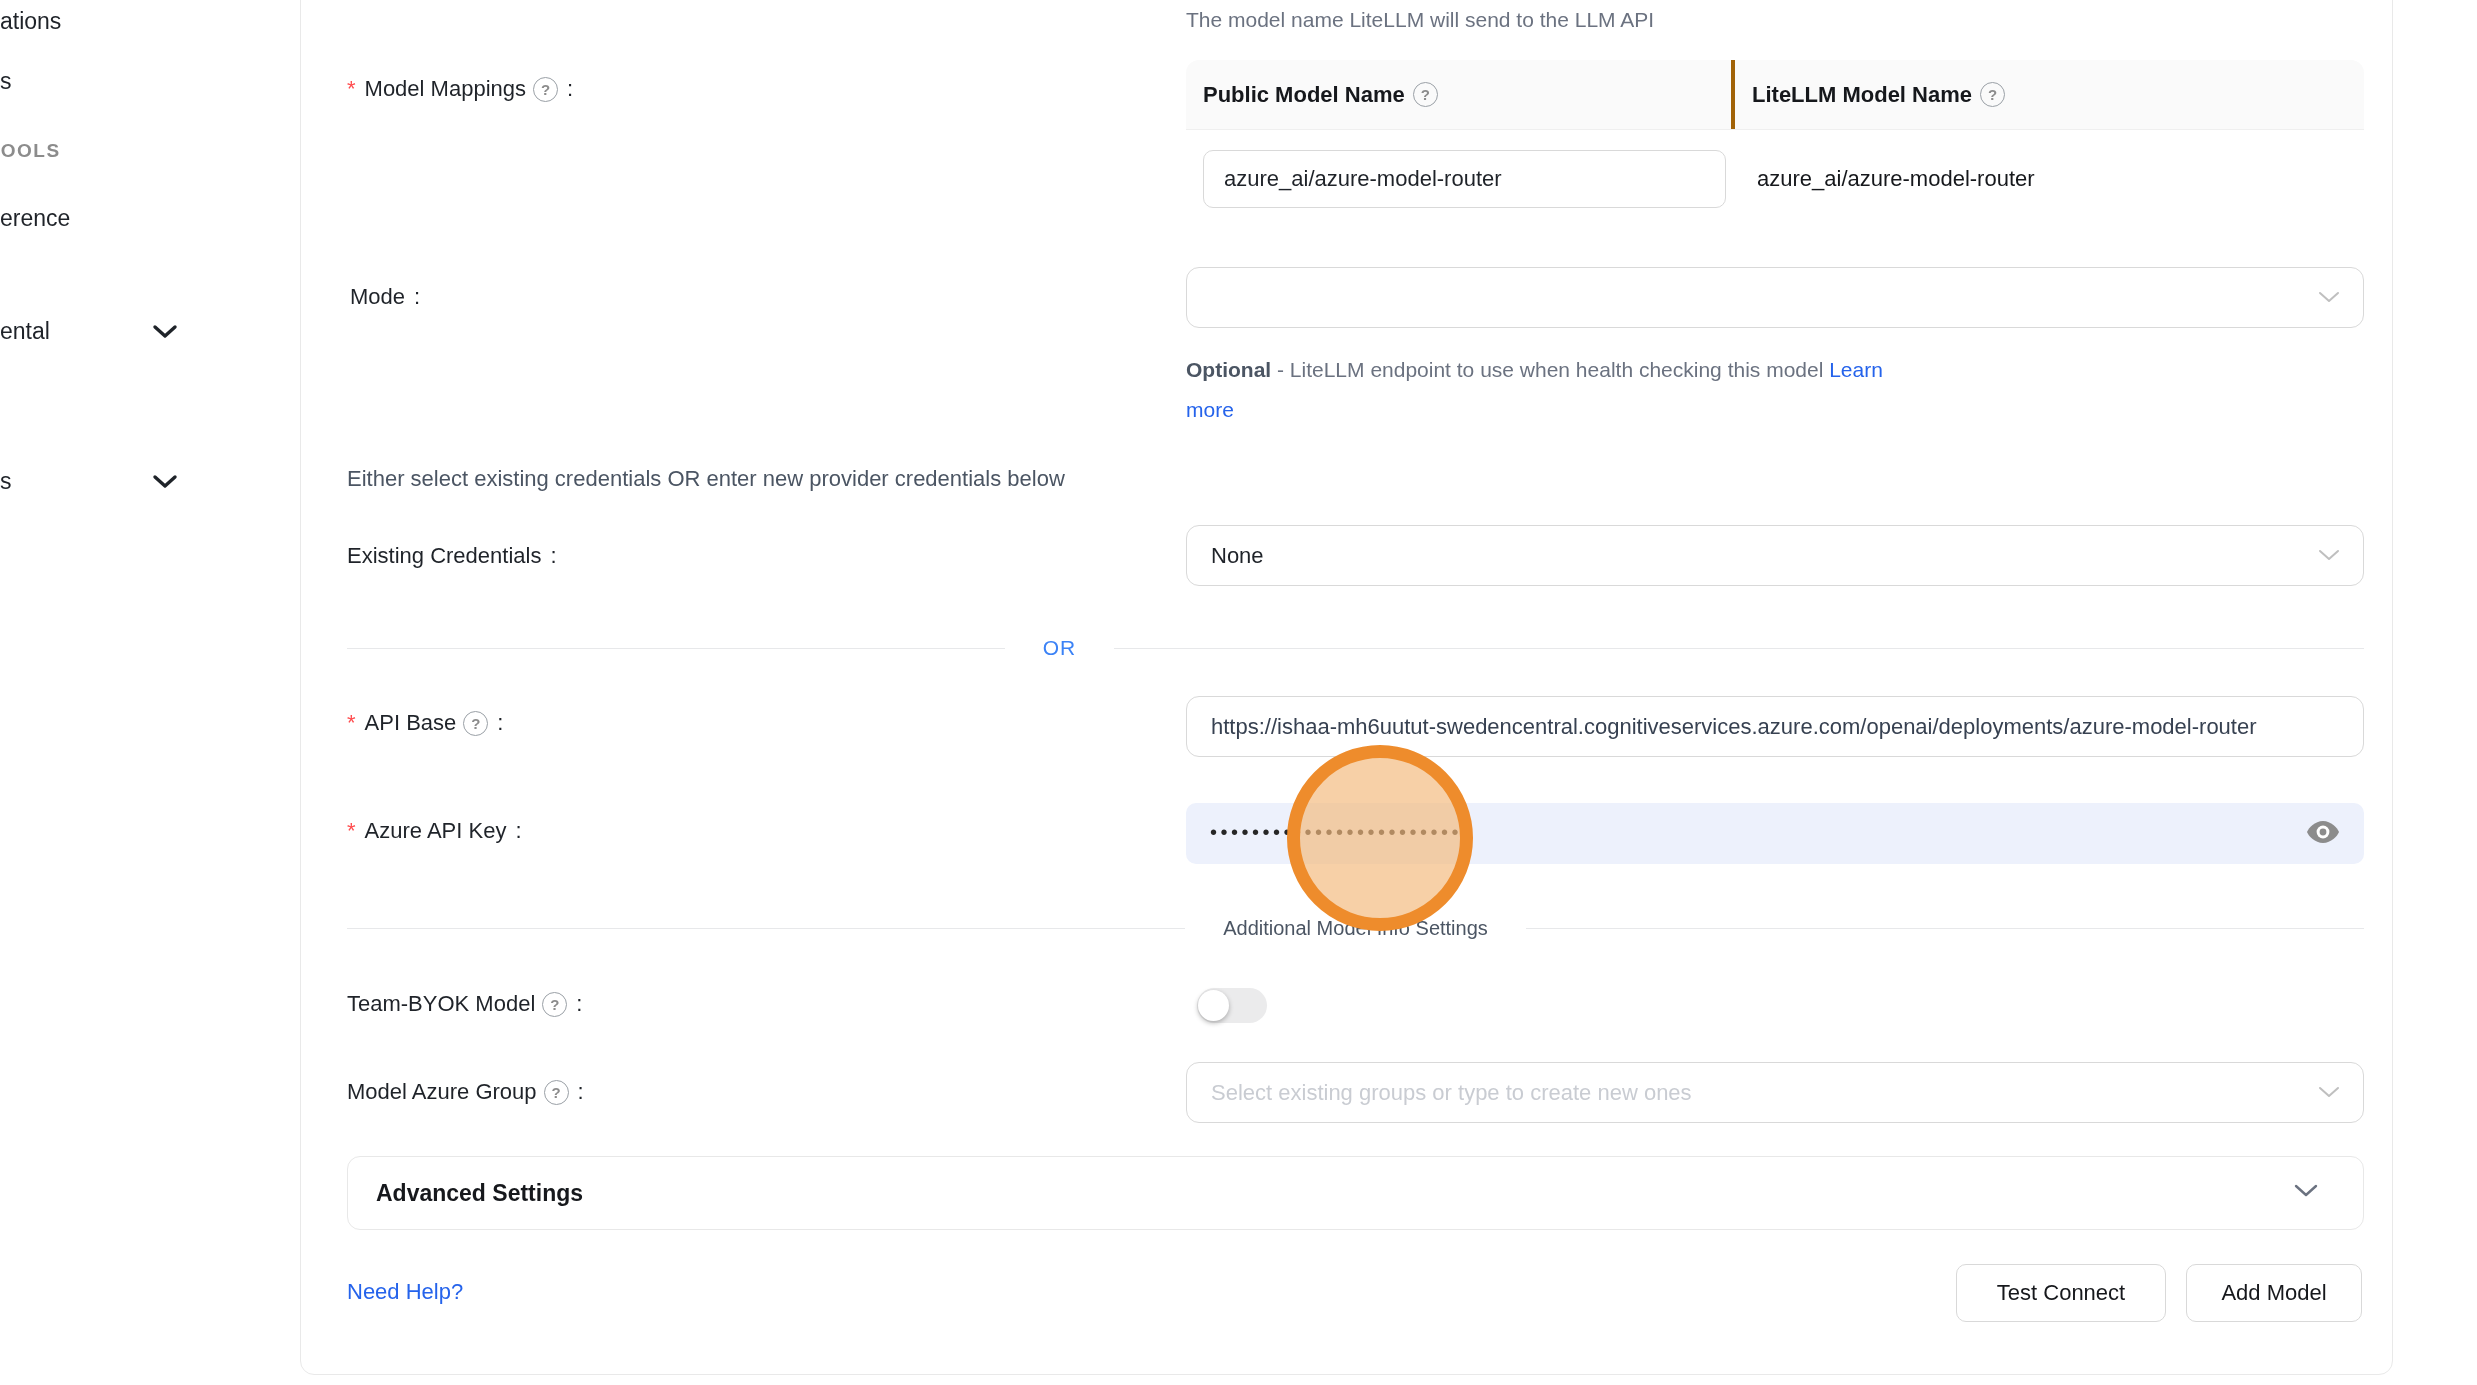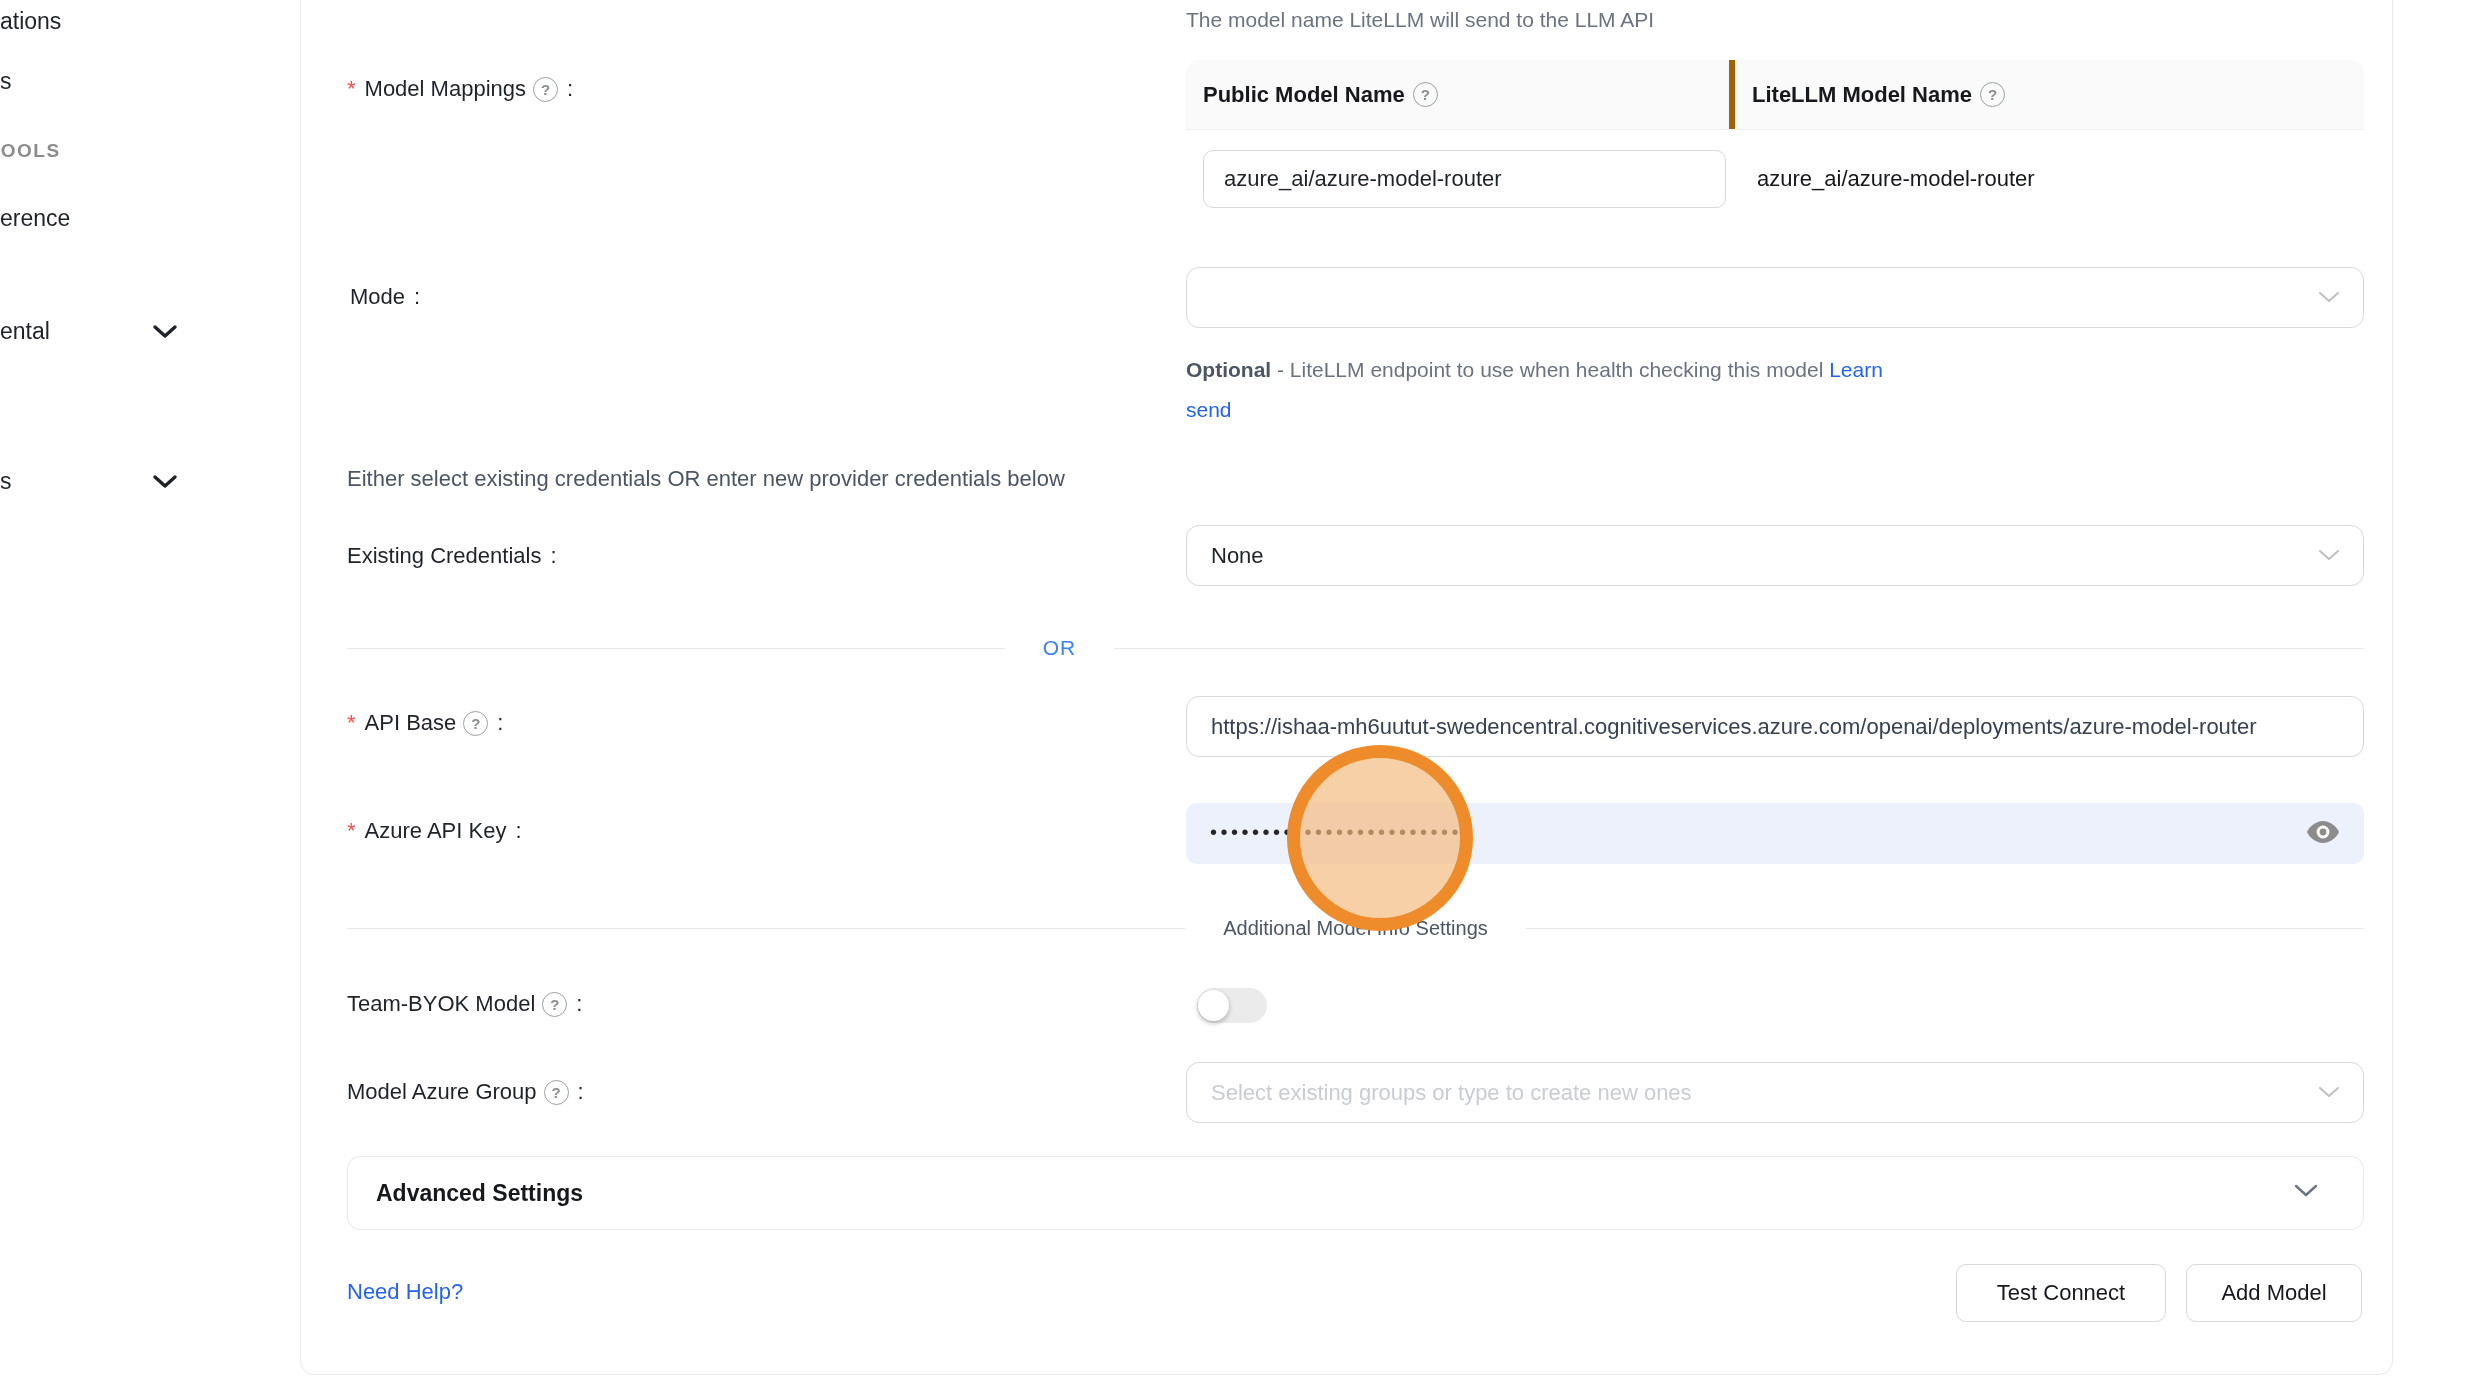--- a/index.html
+++ b/index.html
@@ -21,21 +21,21 @@
   .qicon { display:inline-flex; align-items:center; justify-content:center; width:25px; height:25px;
            border:1.6px solid #9aa0a6; border-radius:50%; font-size:15px; color:#8c8c8c; font-weight:600; }
 
   .helper { position:absolute; font-size:21px; color:#6b7280; }
   .link { color:#2563eb; cursor:pointer; }
 
   
   .map-header { position:absolute; left:1186px; top:60px; width:1178px; height:70px; background:#fafafa;
                 border-radius:13px 13px 0 0; border-bottom:1px solid #efefef; display:flex; }
   .map-col { display:flex; align-items:center; gap:8px; font-size:22px; font-weight:700; color:#16181c; padding-left:17px; }
-  .map-col.c1 { width:549px; border-right:6px solid #a16207; }
+  .map-col.c1 { width:549px; border-right:4px solid #a16207; }
   .map-col.c2 { width:629px; }
 
   .text-input { position:absolute; border:1px solid #d9d9d9; border-radius:10px; background:#fff;
                 font-size:22px; color:#1f2329; padding:0 20px; outline:none; }
   .static-value { position:absolute; font-size:22px; color:#16181c; }
 
   .select-box { position:absolute; left:1186px; width:1178px; height:61px; background:#fff;
                 border:1px solid #d9d9d9; border-radius:13px; display:flex; align-items:center;
                 padding:4px 24px; font-size:22px; color:#1f2329; cursor:pointer; }
   .select-box .sel-chevron { position:absolute; right:22px; top:50%; transform:translateY(-50%); }
@@ -129,21 +129,21 @@
   <div class="select-box" style="top:267px;">
     <span></span>
     <span class="sel-chevron">
       <svg width="24" height="15" viewBox="0 0 24 15">
           <polyline points="3,3 12,11 21,3" fill="none" stroke="#bfbfbf" stroke-width="2" stroke-linecap="round" stroke-linejoin="round"></polyline>
         </svg>
     </span>
   </div>
   <div class="helper" style="left:1186px; top:350px; width:810px; line-height:40px;">
     <span style="font-weight:700; color:#4b5563;">Optional</span><span> - LiteLLM endpoint to use when health checking this model </span><span class="link">Learn</span><br>
-    <span class="link">send</span>
+    <span class="link">more</span>
   </div>
 
   <div class="note-text">Either select existing credentials OR enter new provider credentials below</div>
 
   <div class="lbl" style="left:347px; top:543px;">
     <span>Existing Credentials</span>
       <span class="colon">:</span>
   </div>
   <div class="select-box" style="top:525px;">
     <span>None</span>

